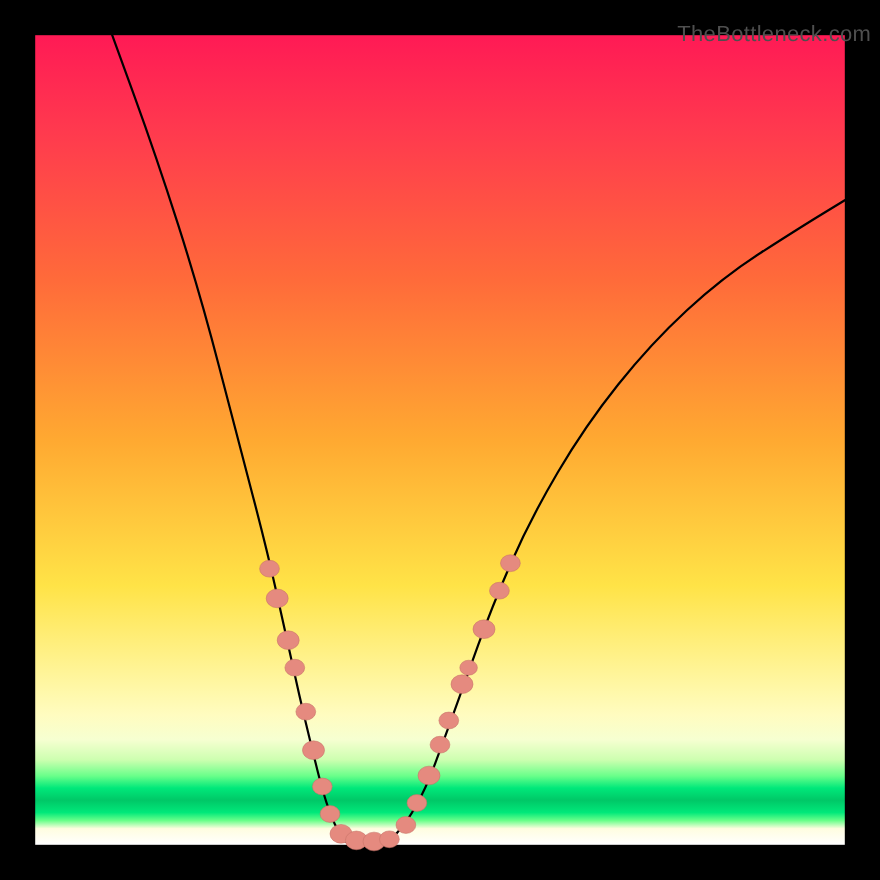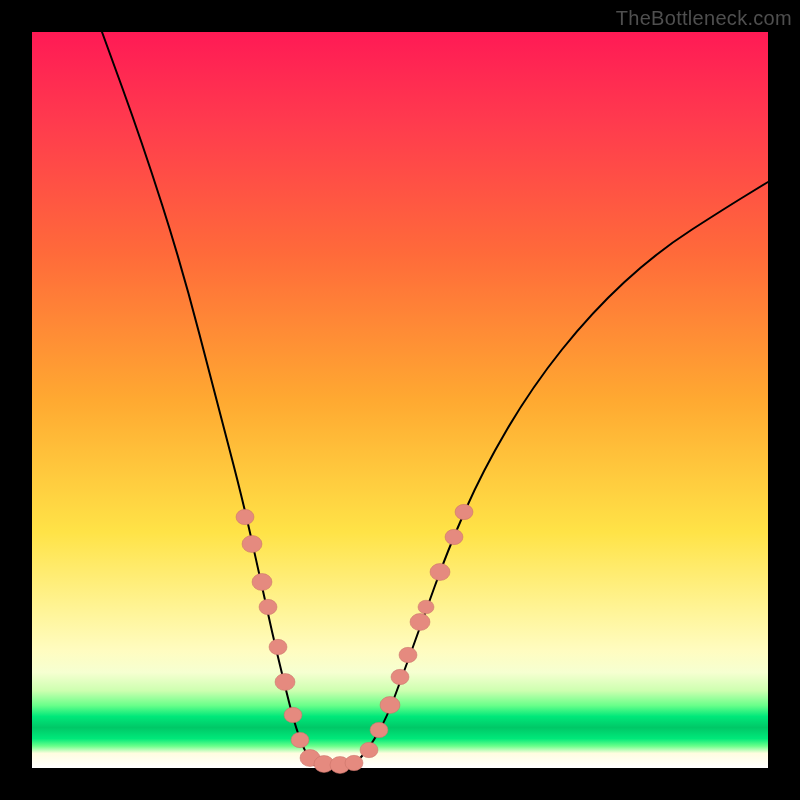--- a/index.html
+++ b/index.html
@@ -39,21 +39,21 @@
       #00e87a 93%,
       #00c867 94.5%,
       #00e87a 96%,
       #69ff8a 97%,
       #fffde0 98%,
       #ffffff 100%
     );
   }
   .watermark {
     position: absolute;
-    top: 7px;
+    top: 20px;
     right: 8px;
     color: #4f4f4f;
     font-size: 20px;
     letter-spacing: 0.3px;
     font-weight: 500;
     z-index: 5;
     user-select: none;
   }
   svg.curves {
     position: absolute;

